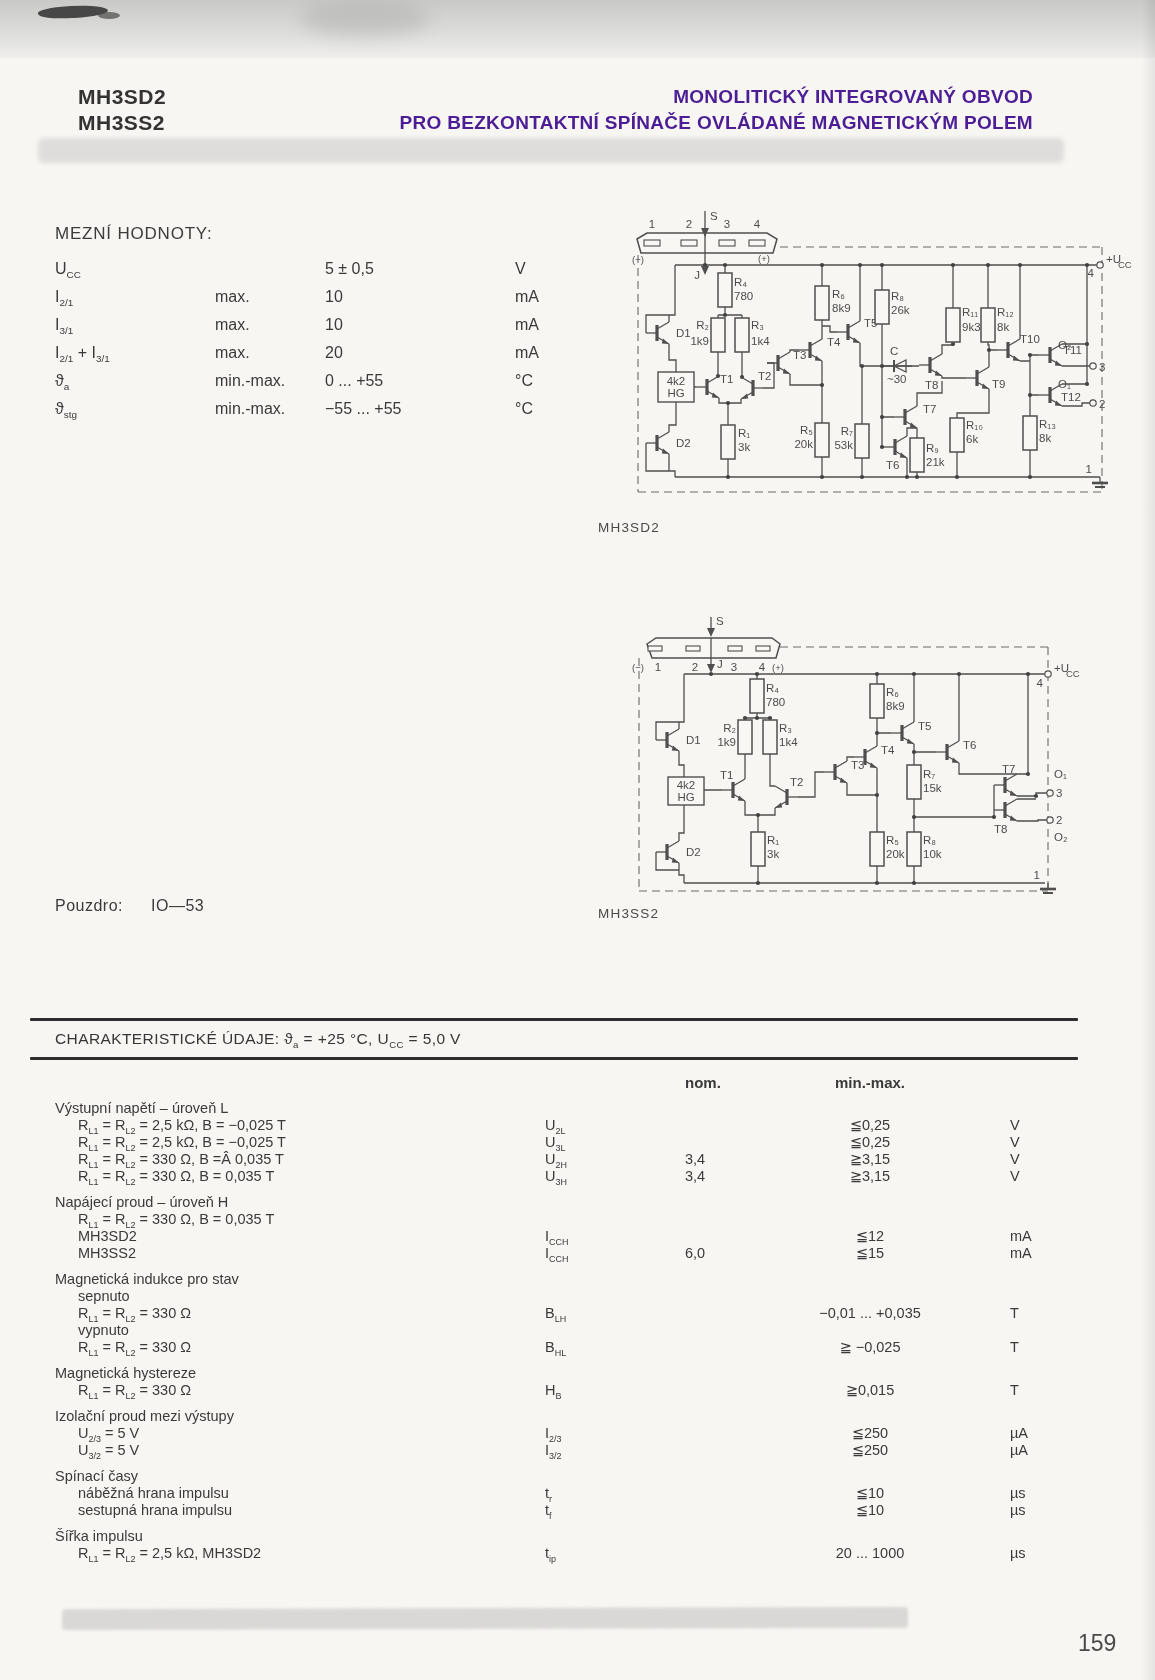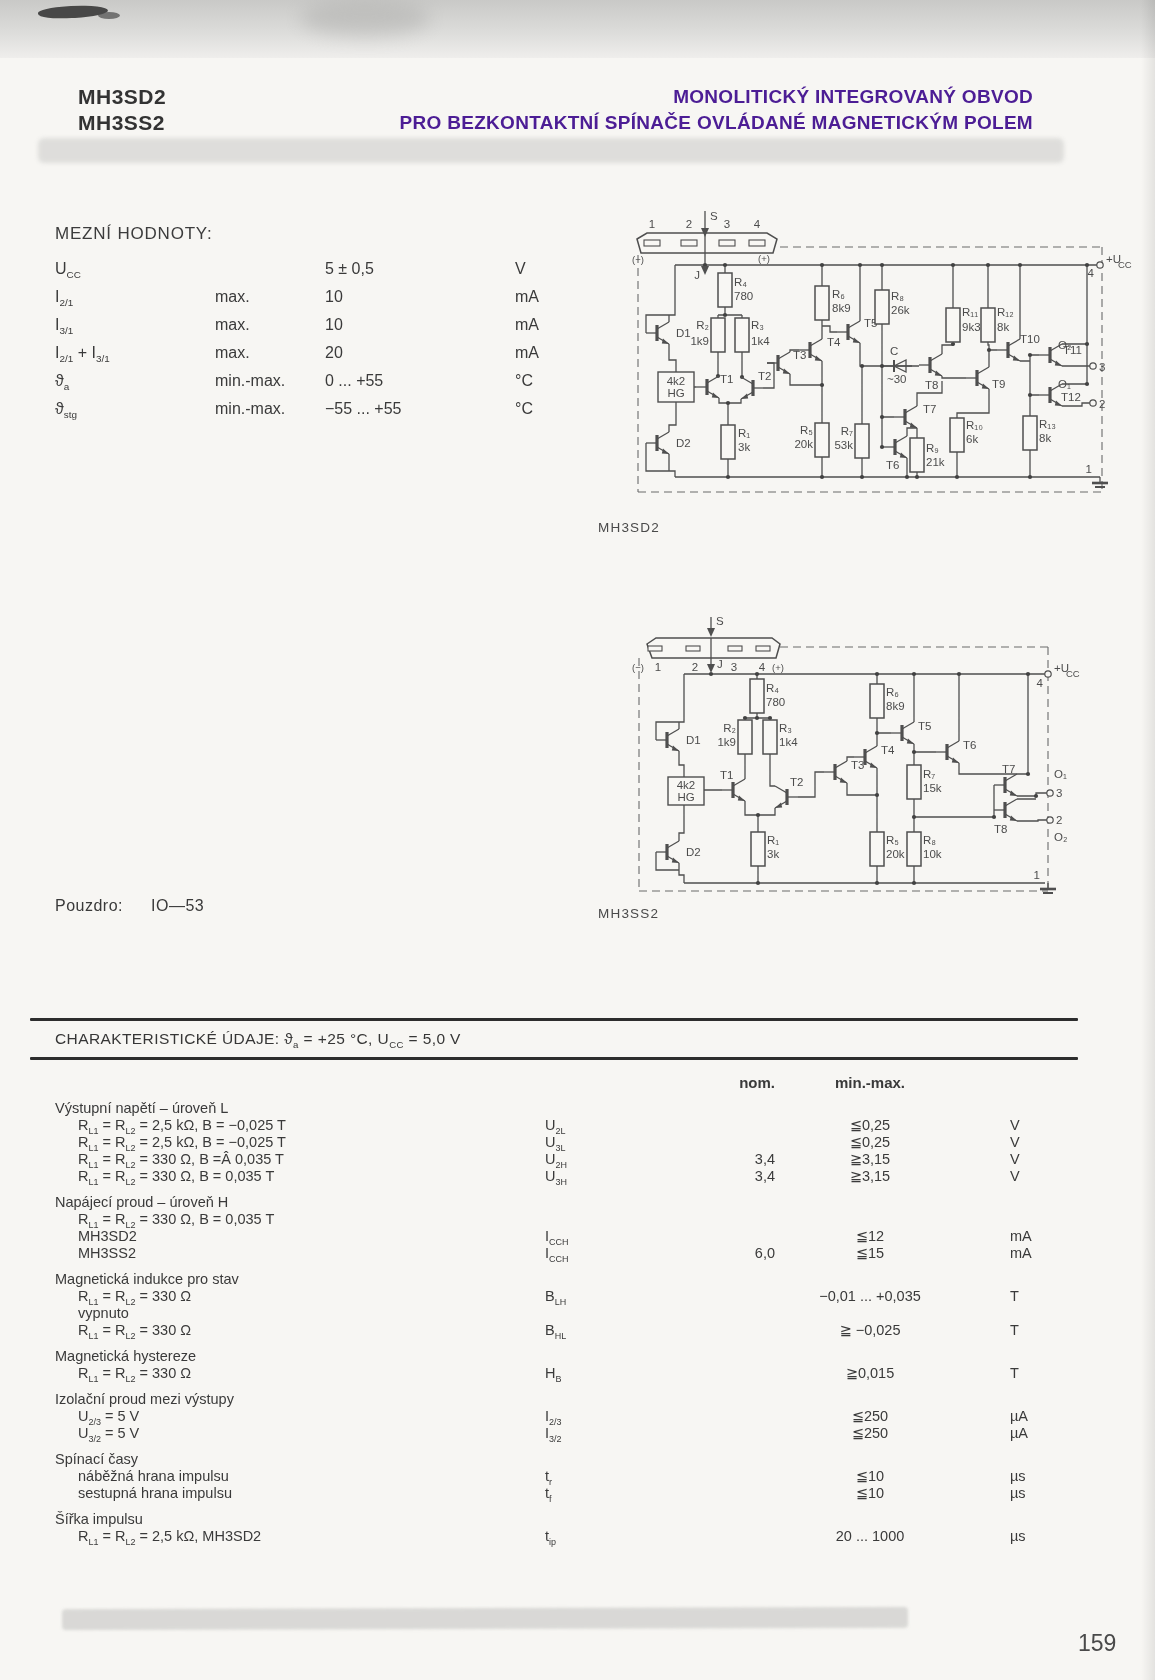--- a/index.html
+++ b/index.html
@@ -35,21 +35,21 @@
   
   .chars{position:absolute;left:30px;top:1018px;width:1048px;}
   .rule{height:3px;background:#2d2d2d;border-radius:1px;}
   .chars-head{font-size:15.5px;letter-spacing:.4px;margin:9px 0 9px 25px;color:#363636;}
   .crow{display:flex;font-size:14.5px;line-height:17px;align-items:baseline;}
   .chead{font-weight:bold;margin-top:14px;font-size:15px;}
   .c-label{width:515px;padding-left:25px;box-sizing:border-box;}
   .crow[data-kind="cond"] .c-label{padding-left:48px;}
   .crow[data-kind="group"]{margin-top:9px;}
   .c-sym{width:140px;}
-  .c-nom{width:90px;text-align:right;}
+  .c-nom{width:90px;text-align:left;}
   .c-mm{width:190px;text-align:center;}
   .c-unit{flex:1;padding-left:45px;}
   
   .pouzdro{position:absolute;left:55px;top:897px;font-size:16px;letter-spacing:.5px;text-align:center;}
   .pouzdro .val{margin-left:28px;}
   .cap{position:absolute;font-size:13.5px;letter-spacing:1.2px;color:#4a4a4a;}
   .pageno{position:absolute;left:1078px;top:1630px;font-size:23px;color:#4a4a4a;}
   
   .cw{position:absolute;}
   .cw .w{stroke:#4f4f4f;stroke-width:1.3;fill:none;}
@@ -639,20 +639,27 @@
         </div>
 
         <div class="crow" data-kind="group">
           <div class="c-label">Magnetická indukce pro stav</div>
           <div class="c-sym"></div>
           <div class="c-nom"></div>
           <div class="c-mm"></div>
           <div class="c-unit"></div>
         </div>
 
+        <div class="crow" data-kind="cond">
+          <div class="c-label">sepnuto</div>
+          <div class="c-sym"></div>
+          <div class="c-nom"></div>
+          <div class="c-mm"></div>
+          <div class="c-unit"></div>
+        </div>
 
         <div class="crow" data-kind="cond">
           <div class="c-label">R<sub>L1</sub> = R<sub>L2</sub> = 330 Ω</div>
           <div class="c-sym">B<sub>LH</sub></div>
           <div class="c-nom"></div>
           <div class="c-mm">−0,01 ... +0,035</div>
           <div class="c-unit">T</div>
         </div>
 
         <div class="crow" data-kind="cond">

